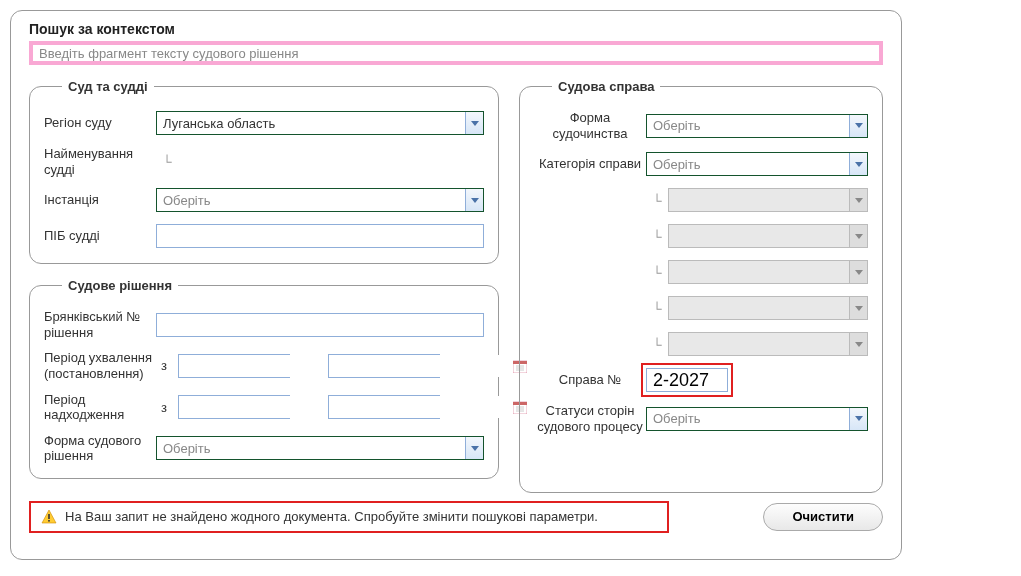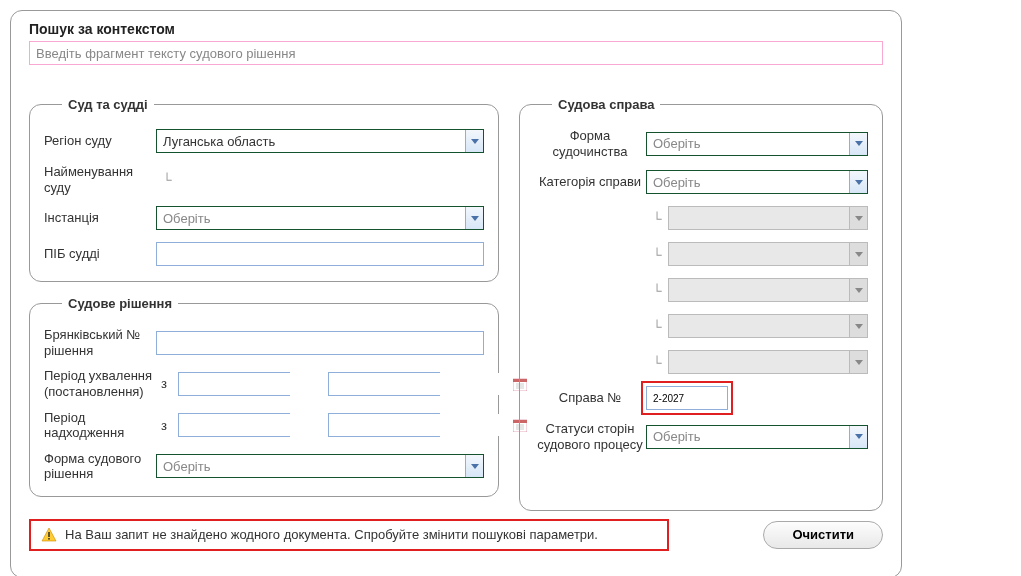--- a/index.html
+++ b/index.html
@@ -1,38 +1,38 @@
 <!DOCTYPE html>
 <html><head>
 <meta charset="utf-8">
 <style>
 * { box-sizing: border-box; margin: 0; padding: 0; }
 body { font-family: Arial, sans-serif; font-size: 13px; color: #333; background: #fff; padding: 10px; }
 .main-panel { border: 1px solid #999; border-radius: 12px; padding: 10px 18px 26px 18px; width: 892px; }
 .ctx-title { font-weight: bold; font-size: 14px; color: #222; margin-bottom: 4px; }
-.ctx-input { width: 100%; height: 24px; border: 1px solid #f9a8d4; padding: 2px 6px; font-size: 13px; color: #ec4899; }
+.ctx-input { width: 100%; height: 24px; border: 4px solid #f9a8d4; padding: 2px 6px; font-size: 13px; color: #ec4899; }
 .ctx-input::placeholder { color: #888; }
-.cols { display: flex; gap: 20px; margin-top: 32px; }
+.cols { display: flex; gap: 20px; margin-top: 14px; }
 .col-left { width: 470px; }
 .col-right { flex: 1; }
 fieldset { border: 1px solid #999; border-radius: 12px; padding: 16px 14px 14px 14px; position: relative; margin-bottom: 14px; }
 legend { padding: 0 6px; font-weight: bold; font-size: 13px; color: #333; margin-left: 18px; }
 .row { display: flex; align-items: center; margin-bottom: 10px; min-height: 26px; }
 .row:last-child { margin-bottom: 0; }
 .lbl { width: 112px; font-size: 13px; color: #333; line-height: 1.2; flex-shrink: 0; }
 .lbl-r { width: 112px; font-size: 13px; color: #333; line-height: 1.2; flex-shrink: 0; text-align: center; }
 .tree-indent { width: 22px; flex-shrink: 0; display: flex; justify-content: center; color: #999; font-size: 13px; }
 .sel { flex: 1; height: 24px; border: 1px solid #14532d; background: #fff; display: flex; align-items: center; position: relative; cursor: pointer; }
 .sel-text { flex: 1; padding: 0 6px; font-size: 13px; color: #333; white-space: nowrap; overflow: hidden; }
 .sel-placeholder { color: #888; }
 .sel-btn { width: 18px; height: 100%; border-left: 1px solid #8faed9; background: linear-gradient(#f3f7fc,#d7e6f7); display: flex; align-items: center; justify-content: center; }
 .sel-btn svg { width: 8px; height: 5px; }
 .sel.disabled { background: #e8e8e8; border-color: #bbb; cursor: default; }
 .sel.disabled .sel-btn { background: #ddd; border-left-color: #bbb; }
-.txt { flex: 1; height: 24px; border: 1px solid #8faed9; padding: 0 6px; font-size: 10px; }
+.txt { flex: 1; height: 24px; border: 1px solid #8faed9; padding: 0 6px; font-size: 18px; }
 .date-group { display: flex; align-items: center; gap: 6px; flex: 1; }
 .date-lbl { font-size: 13px; width: 16px; text-align: center; }
 .date-lbl2 { font-size: 13px; width: 26px; text-align: center; }
 .date-wrap { width: 112px; height: 24px; border: 1px solid #8faed9; display: flex; align-items: center; position: relative; }
 .date-wrap input { border: none; flex: 1; padding: 0 4px; height: 100%; font-size: 13px; outline: none; }
 .date-btn { width: 20px; height: 100%; display: flex; align-items: center; justify-content: center; cursor: pointer; }
 .cal-icon { width: 14px; height: 14px; }
 .highlight-red { outline: 2px solid #e02020; outline-offset: 0; padding: 3px; margin: -3px; }
 .highlight-red .txt { margin: 0; }
 .bottom { display: flex; align-items: center; margin-top: 8px; gap: 14px; justify-content: flex-end; }
@@ -61,21 +61,21 @@
             <div class="sel-text">Луганська область</div>
             <div class="sel-btn">
                 <svg viewBox="0 0 8 5">
                   <path d="M0 0 L8 0 L4 5 Z" fill="#4a72a8"></path>
                 </svg>
               </div>
           </div>
         </div>
 
         <div class="row">
-          <div class="lbl">Найменування суду</div>
+          <div class="lbl">Найменування судді</div>
           <div class="tree-indent">└</div>
         </div>
 
         <div class="row">
           <div class="lbl">Інстанція</div>
           <div class="sel">
             <div class="sel-text sel-placeholder">Оберіть</div>
             <div class="sel-btn">
                 <svg viewBox="0 0 8 5">
                   <path d="M0 0 L8 0 L4 5 Z" fill="#4a72a8"></path>

